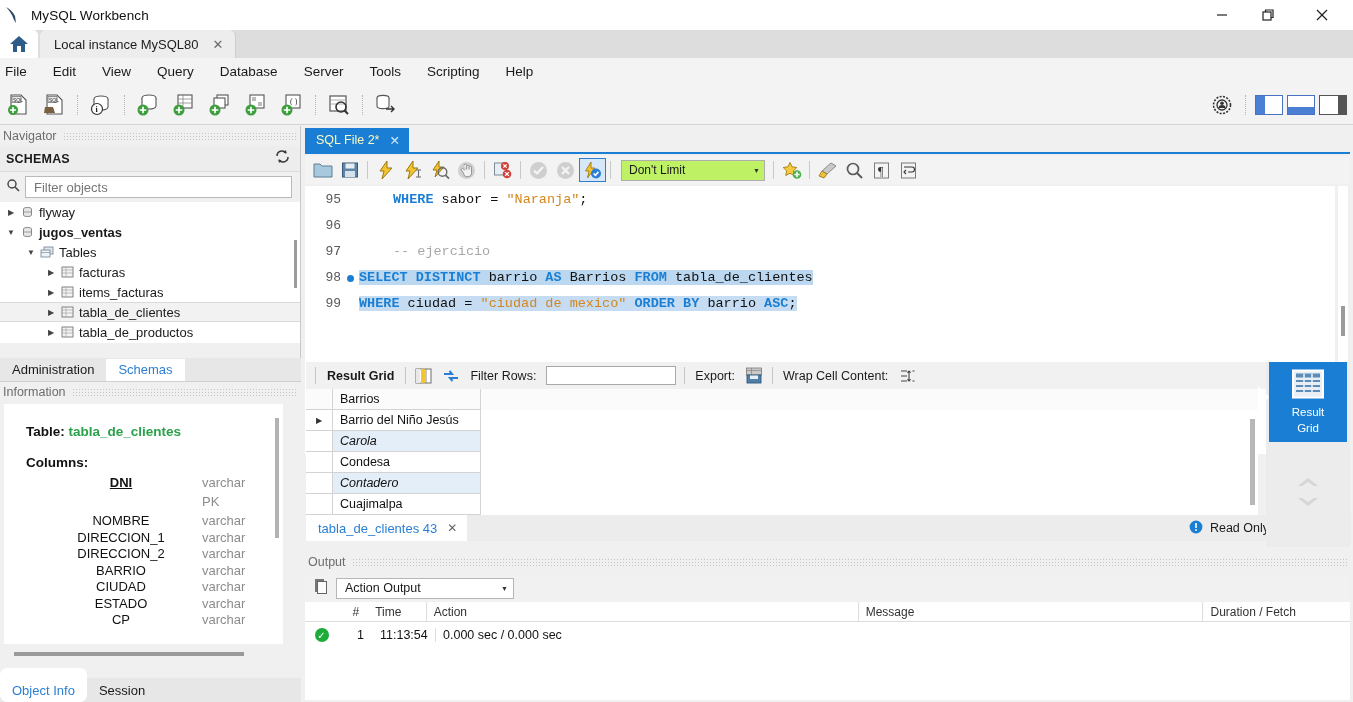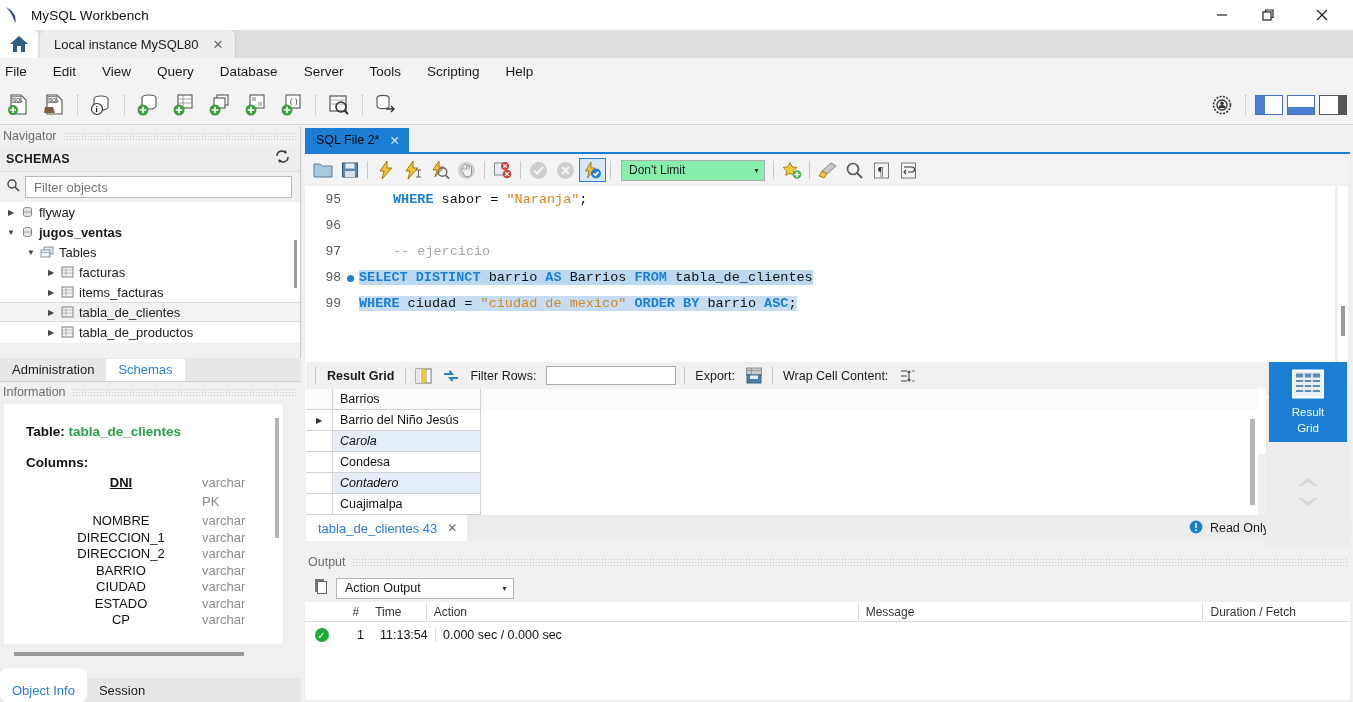--- a/index.html
+++ b/index.html
@@ -150,35 +150,35 @@
   .obj-tabs .nt.active { background: #ffffff; color: #2a7fd4; }
 
   
   .editor-area { position: absolute; left: 302px; top: 126px; width: 1051px; height: 576px; background: #f0f0f0; }
 
   .sqltabs { position: absolute; left: 3px; top: 2px; width: 1045px; height: 24px; }
   .sqltab {
     position: absolute; left: 0; top: 0; height: 24px; background: #1a7fd4;
     display: flex; align-items: center; padding: 0 9px 0 11px; gap: 10px;
   }
-  .sqltab .label { font-size: 12.5px; color: #000000; }
+  .sqltab .label { font-size: 12.5px; color: #fef9c3; }
   .sqltab .x { font-size: 12.5px; color: #cfe4f7; }
   .sqltab-rest { position: absolute; left: 0; top: 0; width: 1045px; height: 24px;
                  background: #e4e4e4; z-index: -1; }
   .tab-underline { position: absolute; left: 3px; top: 26px; width: 1045px; height: 2px; background: #1a7fd4; }
 
   .sqltoolbar {
     position: absolute; left: 3px; top: 30px; width: 1045px; height: 28px;
     background: #f3f3f3; display: flex; align-items: center; padding-left: 4px;
   }
   .sq-icon { width: 27px; height: 24px; display: flex; align-items: center; justify-content: center; }
   .sq-icon.active { border: 1px solid #2a7fd4; background: #d6e8f8; }
   .sq-sep { width: 1px; height: 18px; background: #c9c9c9; margin: 0 4px; }
   .limitsel {
-    width: 144px; height: 21px; background: #86efac; border: 1px solid #aeaeae;
+    width: 144px; height: 21px; background: #bef264; border: 1px solid #aeaeae;
     display: flex; align-items: center; justify-content: space-between;
     padding: 0 4px 0 7px; margin: 0 4px 0 6px;
   }
   .limitsel .lv { font-size: 12px; color: #1a1a1a; }
   .limitsel .cv { font-size: 7px; color: #333; }
 
   .codearea {
     position: absolute; left: 3px; top: 60px; width: 1030px; height: 268px;
     background: #ffffff; overflow: hidden;
   }

